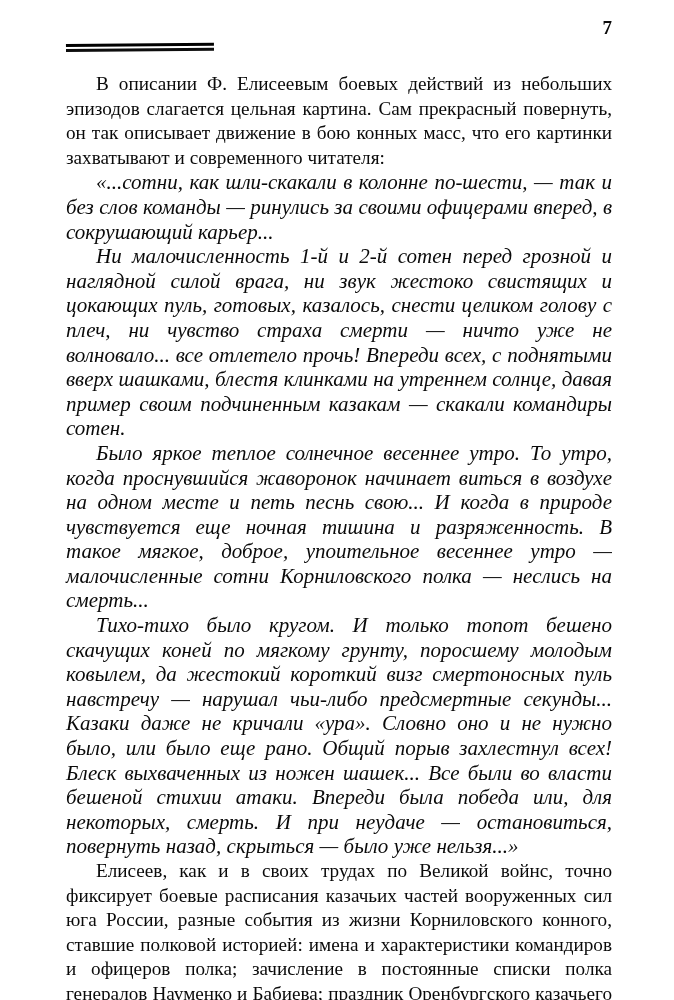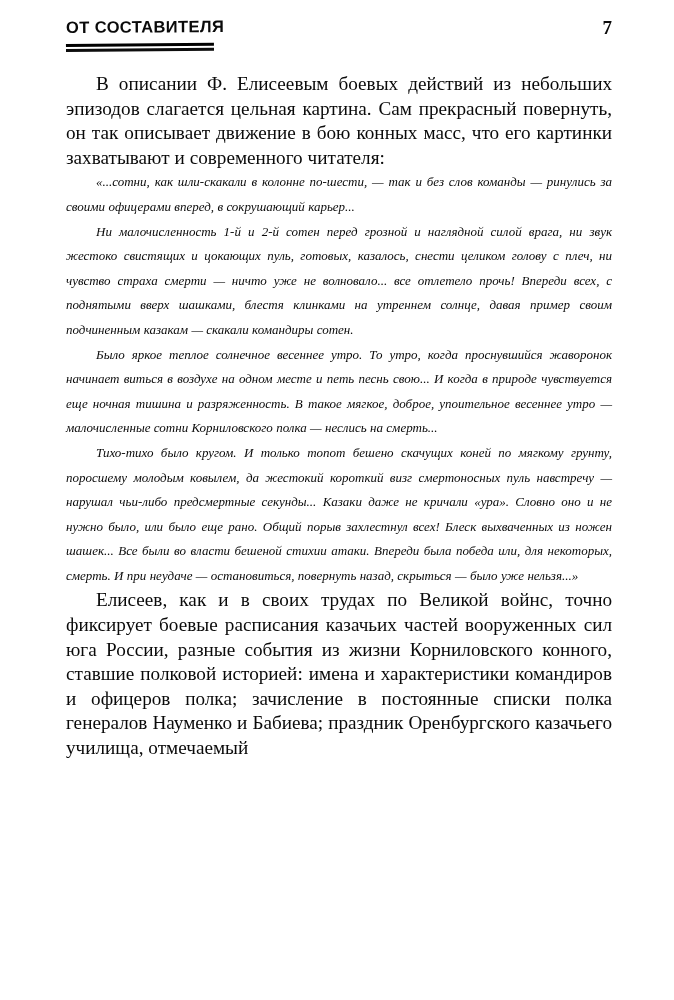--- a/index.html
+++ b/index.html
@@ -93,36 +93,35 @@
     hyphens: manual;
     word-spacing: 0.1px;
   }
 
   .para.roman {
     font-style: normal;
   }
 
   .para.quote {
     font-style: italic;
-    font-size: 13px;
+    font-size: 21px;
     line-height: 24.6px;
   }
 
   
   .para + .para {
     margin-top: 0;
   }
 </style>
 </head>
 <body>
 
 <div id="page">
 
   <div class="running-head">
-    <div class="running-head-title">ОТ СОСТАВИТЕЛЯ</div>
     <div class="running-head-folio">7</div>
   </div>
 
   <div class="head-rule">
     <div class="bar-a"></div>
     <div class="bar-b"></div>
   </div>
 
   <div class="text-column">
     <p class="para roman">В описании Ф. Елисеевым боевых действий из небольших эпизодов слагается цельная картина. Сам прекрасный повернуть, он так описывает движение в бою конных масс, что его картинки захватывают и современного читателя:</p>

